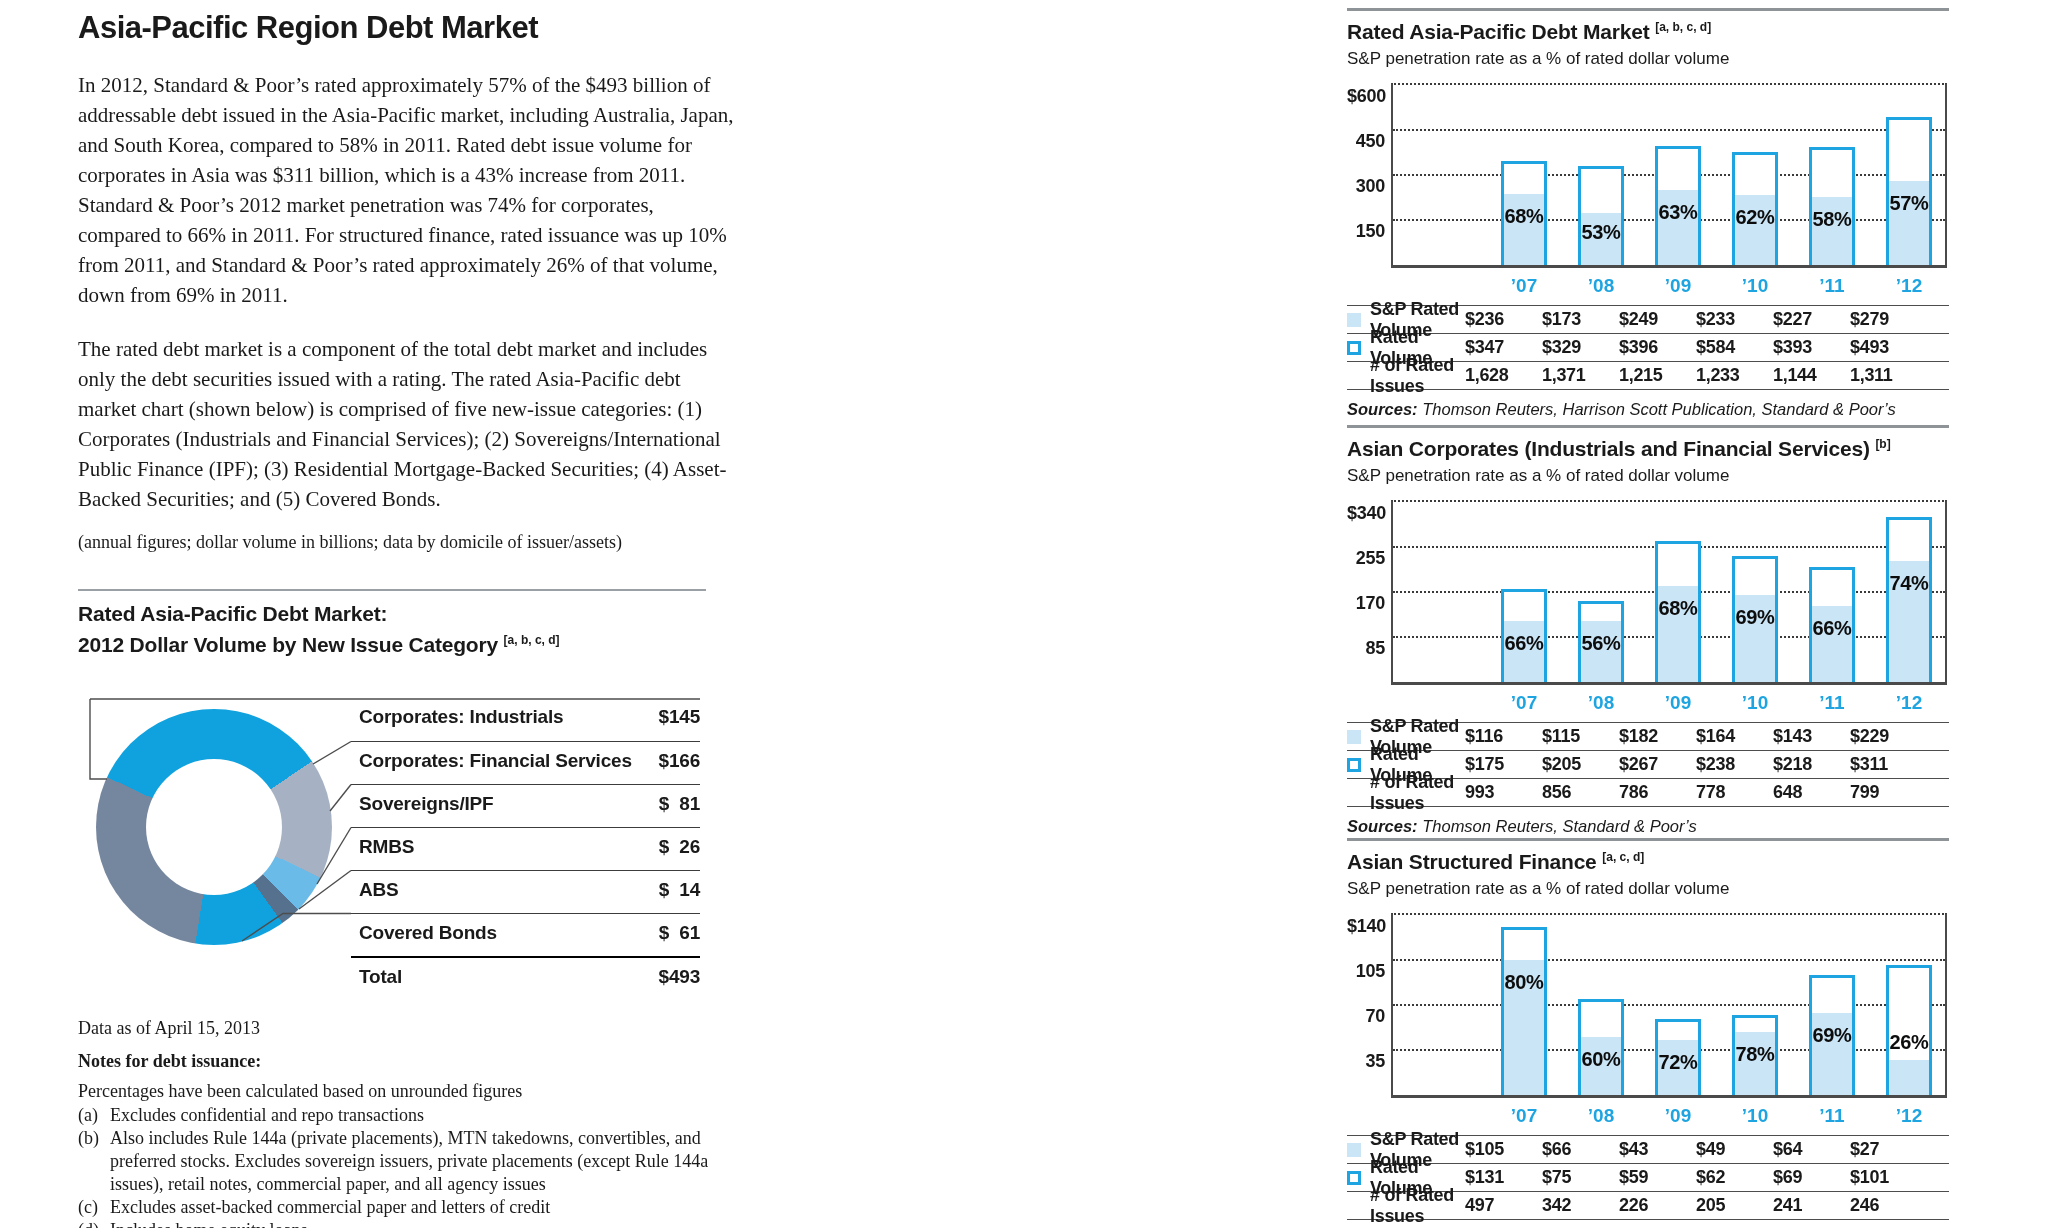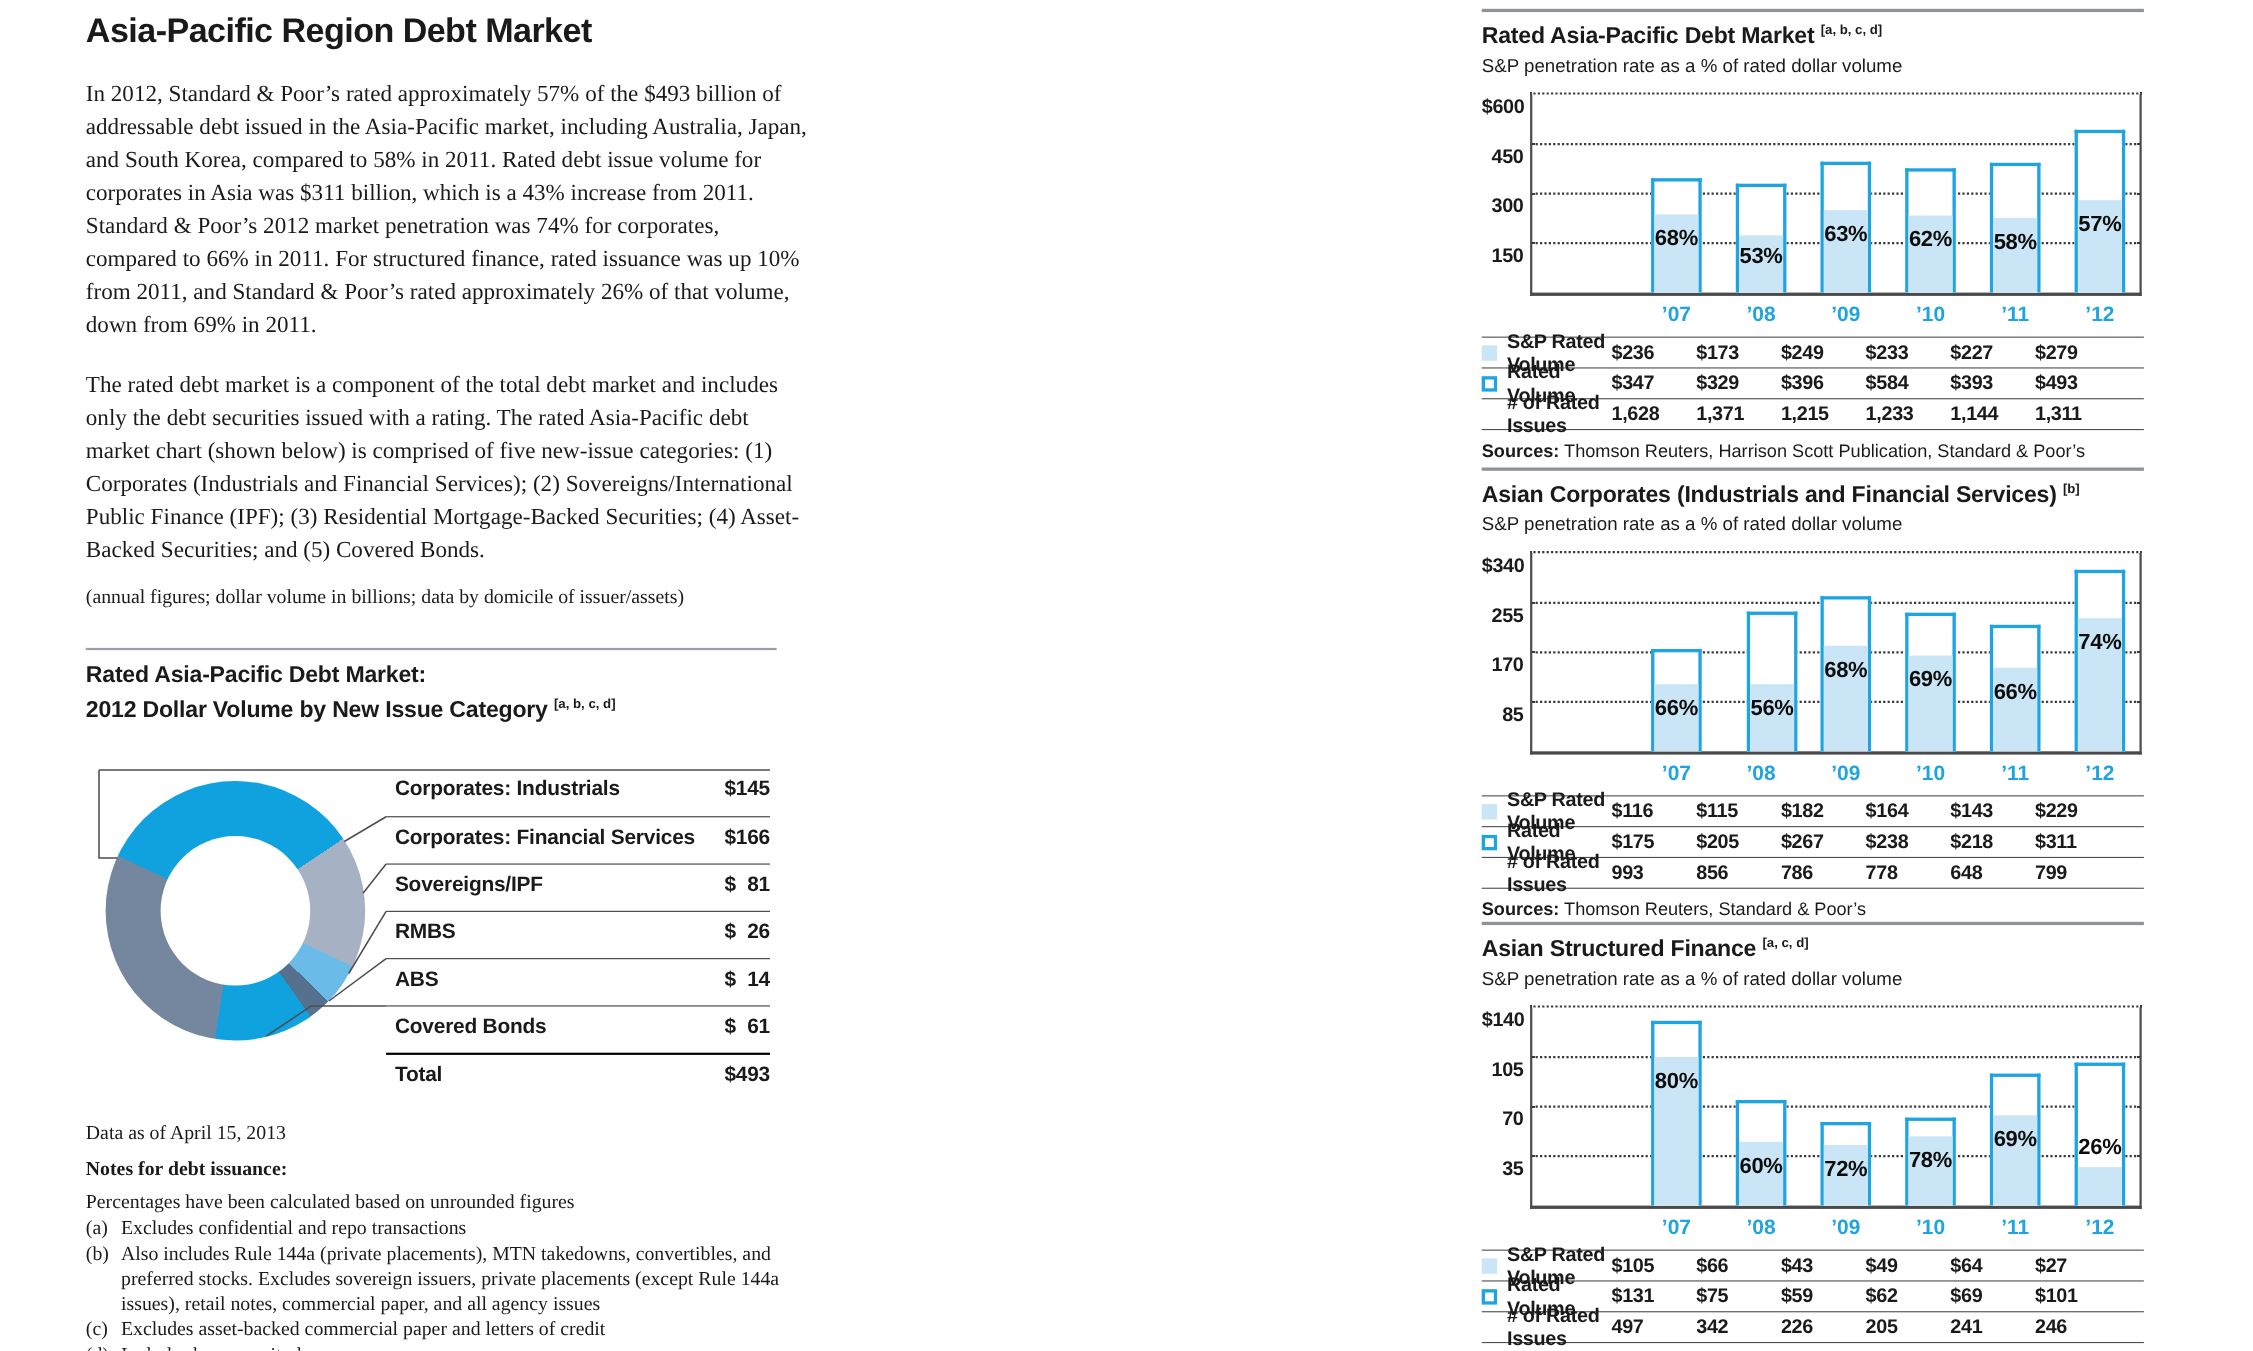--- a/index.html
+++ b/index.html
@@ -53,21 +53,21 @@
   .dtable{margin-top:8px;border-bottom:1px solid #4d4d4d;}
   .trow{display:flex;align-items:center;height:27px;border-top:1px solid #4d4d4d;
         font-size:18px;font-weight:700;letter-spacing:-.3px;}
   .ticon{width:14px;height:14px;flex:none;margin-right:9px;box-sizing:border-box;}
   .ticon.filled{background:#c9e5f6;}
   .ticon.outline{border:3px solid #1ea4e0;background:#fff;}
   .ticon.none{visibility:hidden;}
   .tlabel{flex:1;}
   .tval{width:77px;flex:none;}
   .tval.last{margin-right:22px;}
-  .sources{margin:10px 0 0;font-size:16.5px;}
+  .sources{margin:10px 0 0;font-size:16.5px;font-style:italic;}
   .src-label{font-weight:700;}
 </style>
 </head>
 <body>
 
 <section id="left-col">
   <h1 class="page-title">Asia-Pacific Region Debt Market</h1>
   <p class="para">In 2012, Standard &amp; Poor’s rated approximately 57% of the $493 billion of addressable debt issued in the Asia-Pacific market, including Australia, Japan, and South Korea, compared to 58% in 2011. Rated debt issue volume for corporates in Asia was $311 billion, which is a 43% increase from 2011. Standard &amp; Poor’s 2012 market penetration was 74% for corporates, compared to 66% in 2011. For structured finance, rated issuance was up 10% from 2011, and Standard &amp; Poor’s rated approximately 26% of that volume, down from 69% in 2011.</p>
   <p class="para">The rated debt market is a component of the total debt market and includes only the debt securities issued with a rating. The rated Asia-Pacific debt market chart (shown below) is comprised of five new-issue categories: (1) Corporates (Industrials and Financial Services); (2) Sovereigns/International Public Finance (IPF); (3) Residential Mortgage-Backed Securities; (4) Asset-Backed Securities; and (5) Covered Bonds.</p>
   <p class="annual">(annual figures; dollar volume in billions; data by domicile of issuer/assets)</p>
@@ -240,21 +240,21 @@
           <div class="ylab" style="top: 3px;">$340</div>
         </div>
       <div class="plot">
           <div class="gridline" style="top: 134px;"></div>
           <div class="gridline" style="top: 89px;"></div>
           <div class="gridline" style="top: 44px;"></div>
           <div class="bar" style="left: 108px; height: 92.6471px;">
             <div class="bar-fill" style="height: 61.4118px;"></div>
             <div class="pct" style="bottom: 27.4118px;">66%</div>
           </div>
-          <div class="bar" style="left: 195px; height: 127px;">
+          <div class="bar" style="left: 185px; height: 81px;">
             <div class="bar-fill" style="height: 60.8824px;"></div>
             <div class="pct" style="bottom: 26.8824px;">56%</div>
           </div>
           <div class="bar" style="left: 262px; height: 141.353px;">
             <div class="bar-fill" style="height: 96.3529px;"></div>
             <div class="pct" style="bottom: 62.3529px;">68%</div>
           </div>
           <div class="bar" style="left: 339px; height: 126px;">
             <div class="bar-fill" style="height: 86.8235px;"></div>
             <div class="pct" style="bottom: 52.8235px;">69%</div>

